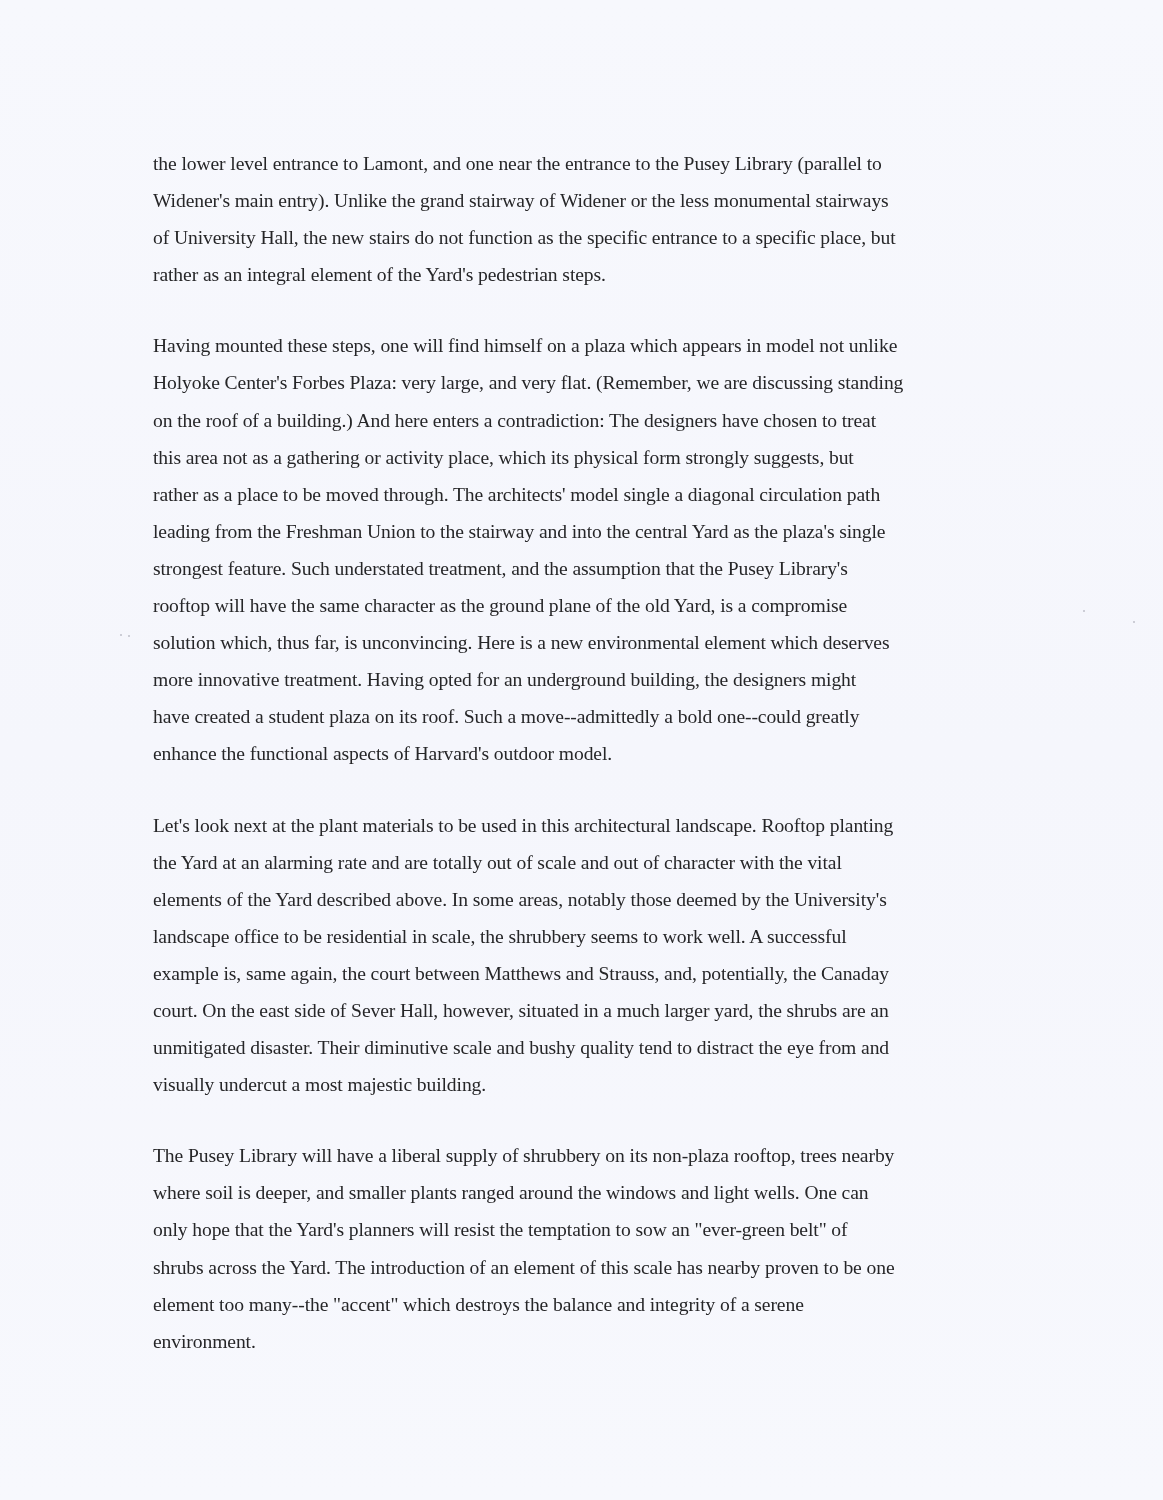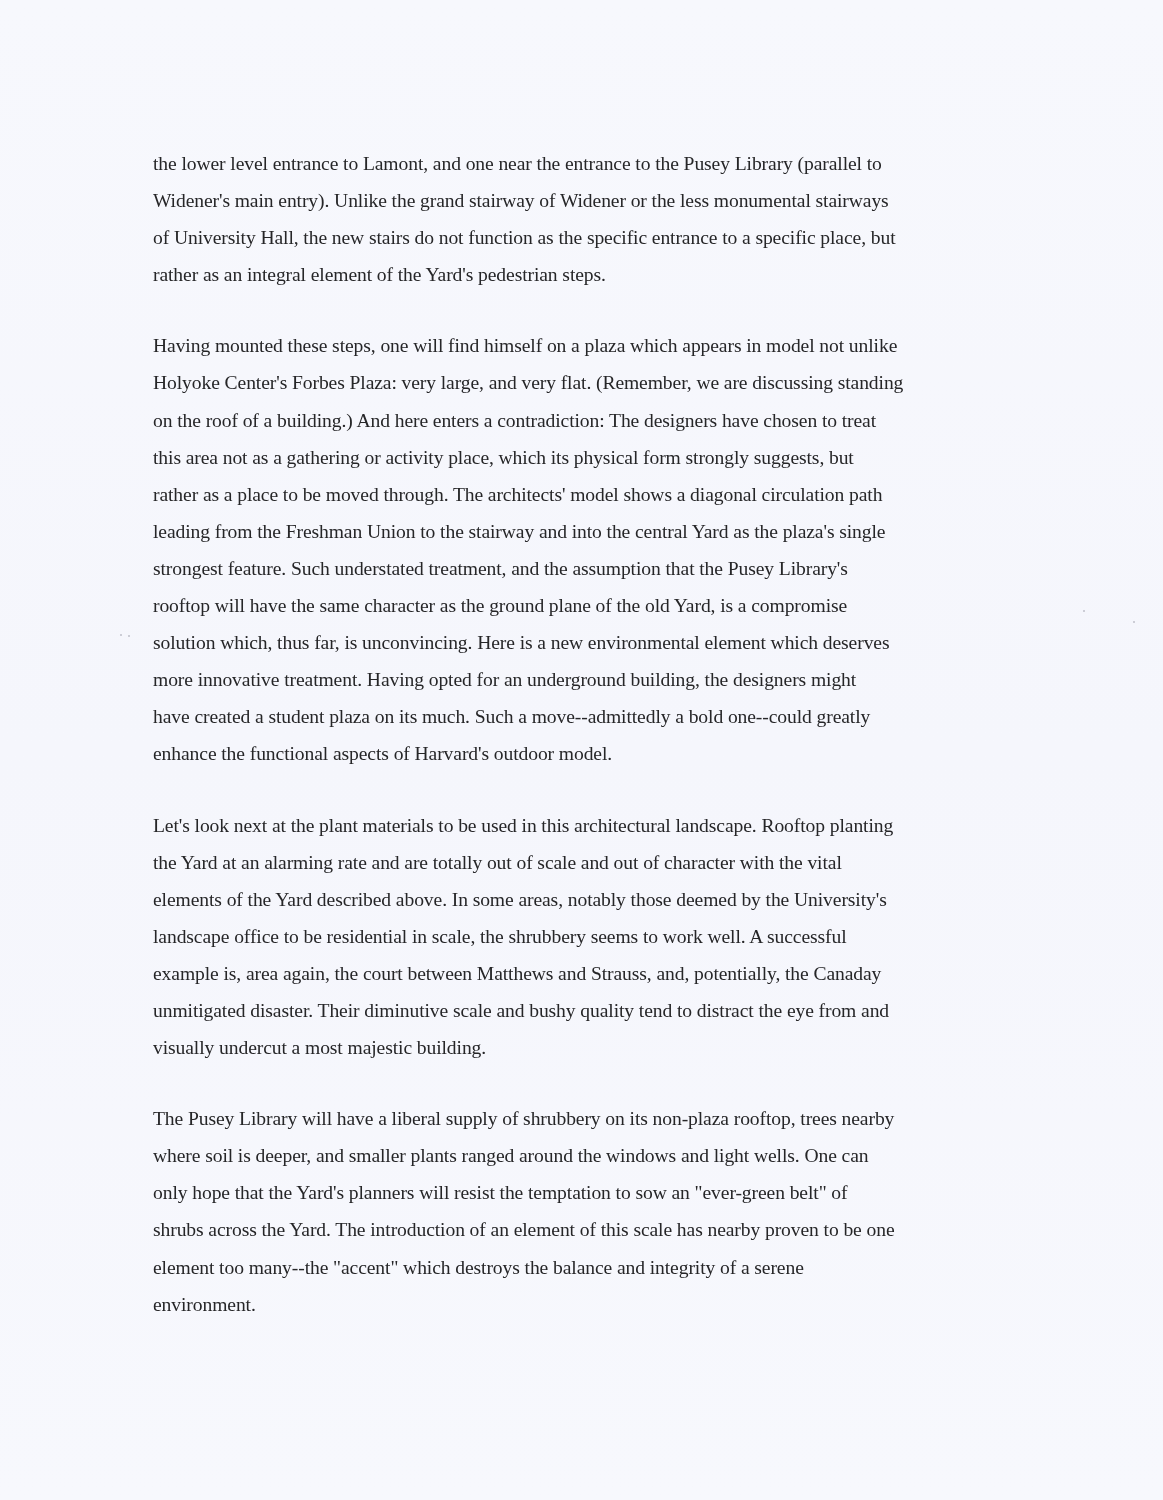--- a/index.html
+++ b/index.html
@@ -67,36 +67,37 @@
       <span class="line">Widener's main entry). Unlike the grand stairway of Widener or the less monumental stairways</span>
       <span class="line">of University Hall, the new stairs do not function as the specific entrance to a specific place, but</span>
       <span class="line">rather as an integral element of the Yard's pedestrian steps.</span>
     </p>
 
     <p class="para">
       <span class="line">Having mounted these steps, one will find himself on a plaza which appears in model not unlike</span>
       <span class="line">Holyoke Center's Forbes Plaza: very large, and very flat. (Remember, we are discussing standing</span>
       <span class="line">on the roof of a building.) And here enters a contradiction: The designers have chosen to treat</span>
       <span class="line">this area not as a gathering or activity place, which its physical form strongly suggests, but</span>
-      <span class="line">rather as a place to be moved through. The architects' model shows a diagonal circulation path</span>
+      <span class="line">rather as a place to be moved through. The architects' model single a diagonal circulation path</span>
       <span class="line">leading from the Freshman Union to the stairway and into the central Yard as the plaza's single</span>
       <span class="line">strongest feature. Such understated treatment, and the assumption that the Pusey Library's</span>
       <span class="line">rooftop will have the same character as the ground plane of the old Yard, is a compromise</span>
       <span class="line">solution which, thus far, is unconvincing. Here is a new environmental element which deserves</span>
       <span class="line">more innovative treatment. Having opted for an underground building, the designers might</span>
-      <span class="line">have created a student plaza on its much. Such a move--admittedly a bold one--could greatly</span>
+      <span class="line">have created a student plaza on its roof. Such a move--admittedly a bold one--could greatly</span>
       <span class="line">enhance the functional aspects of Harvard's outdoor model.</span>
     </p>
 
     <p class="para">
       <span class="line">Let's look next at the plant materials to be used in this architectural landscape. Rooftop planting</span>
       <span class="line">the Yard at an alarming rate and are totally out of scale and out of character with the vital</span>
       <span class="line">elements of the Yard described above. In some areas, notably those deemed by the University's</span>
       <span class="line">landscape office to be residential in scale, the shrubbery seems to work well. A successful</span>
-      <span class="line">example is, area again, the court between Matthews and Strauss, and, potentially, the Canaday</span>
+      <span class="line">example is, same again, the court between Matthews and Strauss, and, potentially, the Canaday</span>
+      <span class="line">court. On the east side of Sever Hall, however, situated in a much larger yard, the shrubs are an</span>
       <span class="line">unmitigated disaster. Their diminutive scale and bushy quality tend to distract the eye from and</span>
       <span class="line">visually undercut a most majestic building.</span>
     </p>
 
     <p class="para">
       <span class="line">The Pusey Library will have a liberal supply of shrubbery on its non-plaza rooftop, trees nearby</span>
       <span class="line">where soil is deeper, and smaller plants ranged around the windows and light wells. One can</span>
       <span class="line">only hope that the Yard's planners will resist the temptation to sow an "ever-green belt" of</span>
       <span class="line">shrubs across the Yard. The introduction of an element of this scale has nearby proven to be one</span>
       <span class="line">element too many--the "accent" which destroys the balance and integrity of a serene</span>

